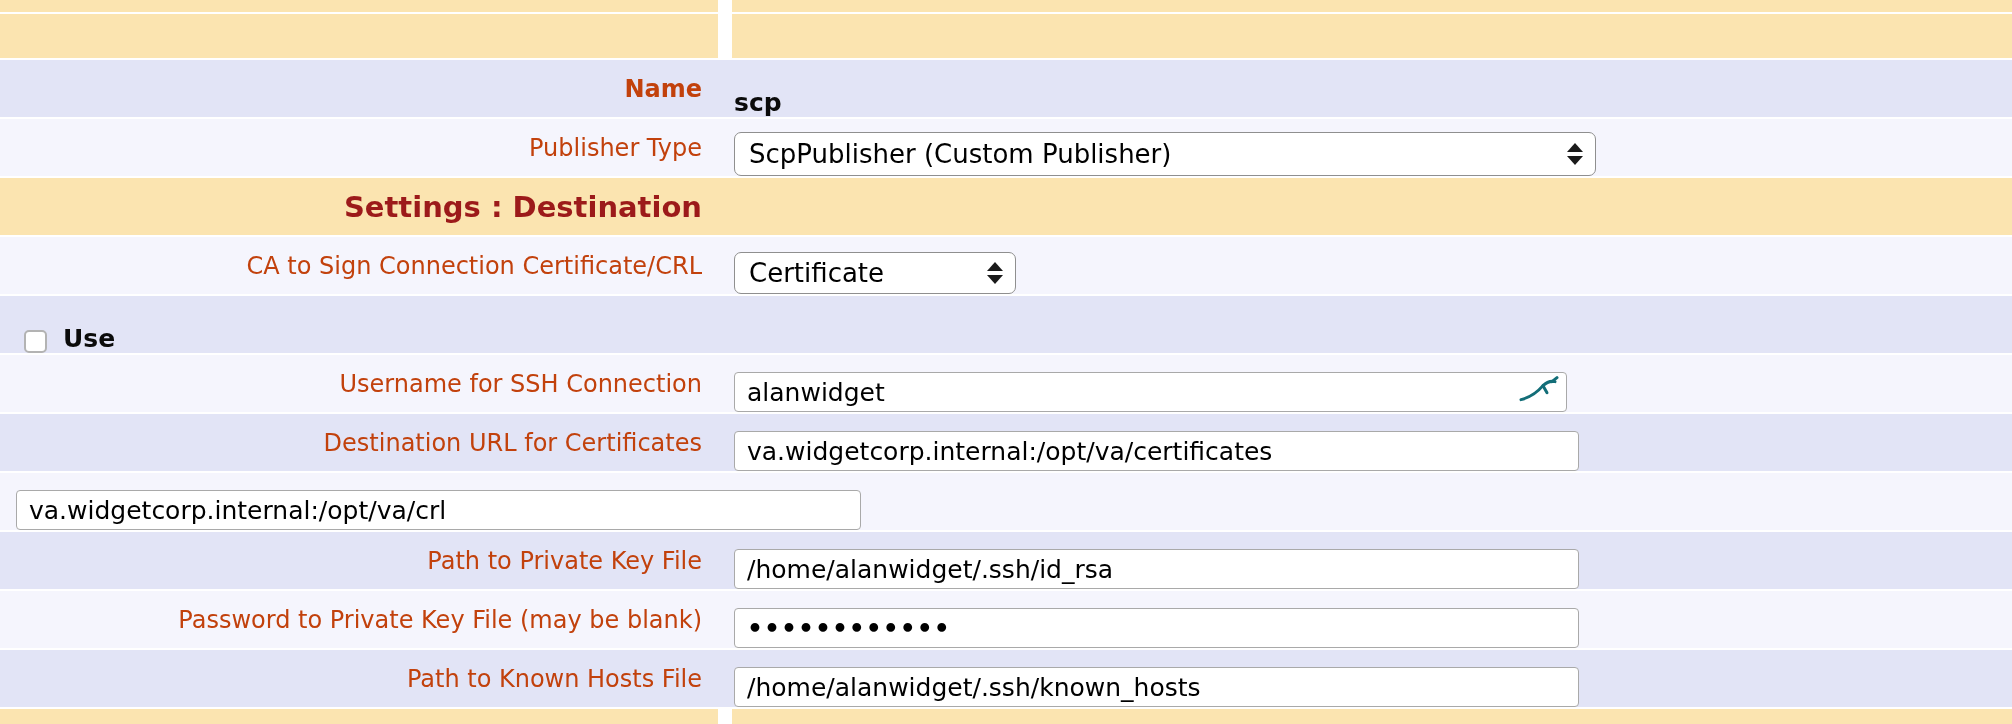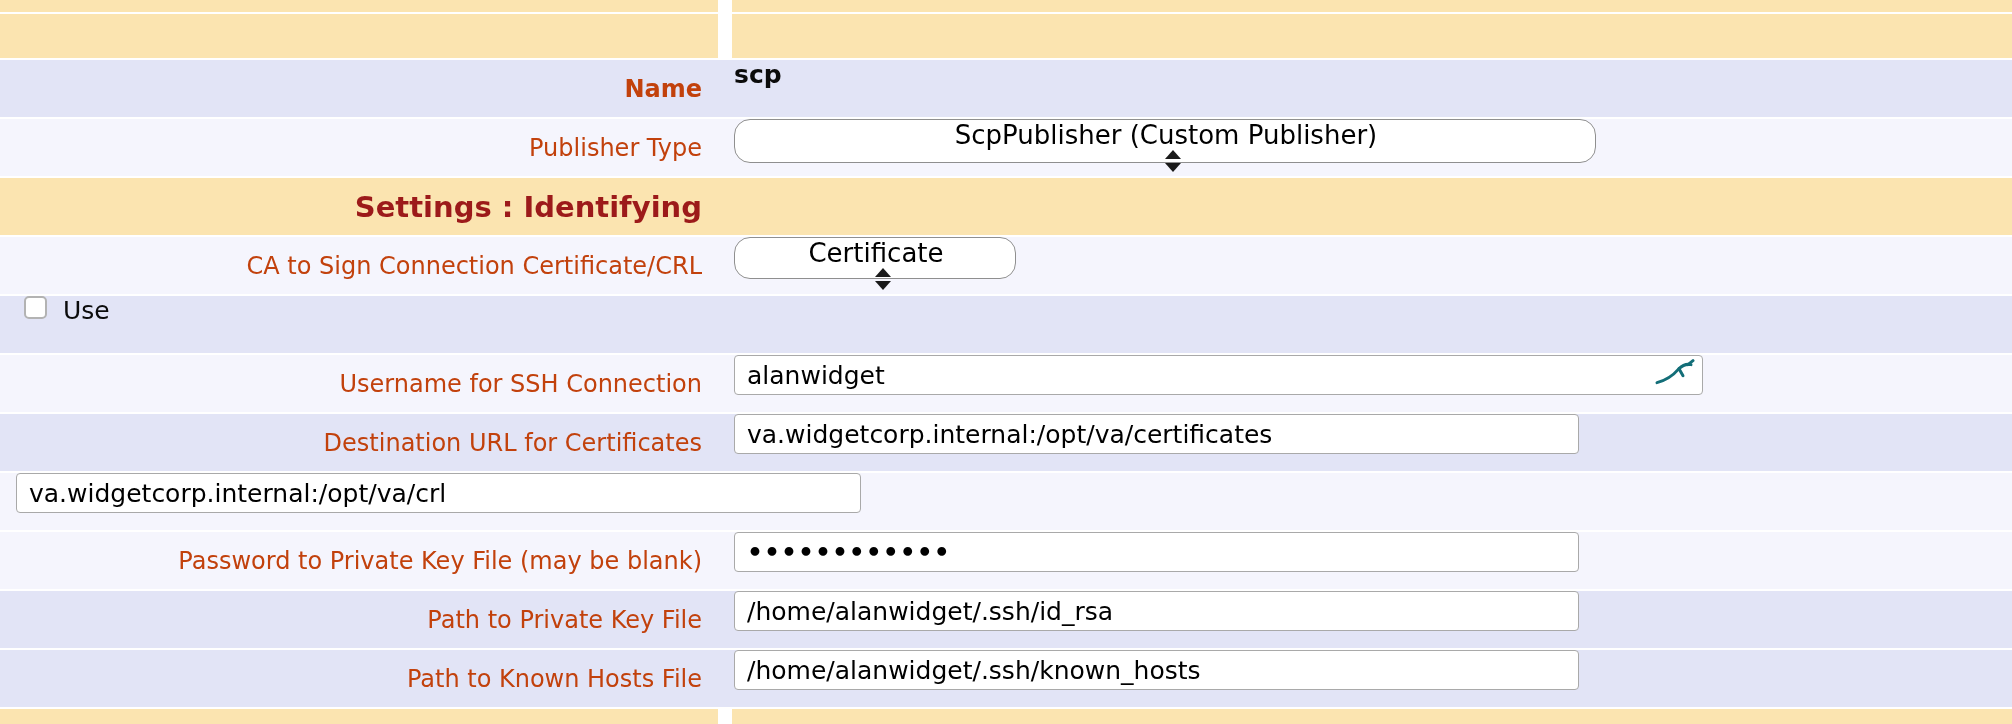--- a/index.html
+++ b/index.html
@@ -23,21 +23,21 @@
   .label-cell {
     width: 718px;
     display: flex;
     align-items: center;
     justify-content: flex-end;
     padding-right: 16px;
   }
   .value-cell {
     flex: 1;
     display: flex;
-    align-items: flex-start;
+    align-items: flex-end;
     padding-left: 16px;
   }
   .gapped .label-cell { margin-right: 14px; }
 
   .cream .label-cell, .cream .value-cell { background: #FBE4B0; }
   .dark  .label-cell, .dark  .value-cell { background: #E2E4F6; }
   .light .label-cell, .light .value-cell { background: #F5F5FD; }
 
   .lab { font-size: 24px; color: #c2410c; white-space: nowrap; }
   .bold { font-weight: bold; }
@@ -58,44 +58,43 @@
     border-radius: 4px;
     background: #ffffff;
     font-family: "DejaVu Sans", "Liberation Sans", sans-serif;
     font-size: 25px;
     color: #000000;
     padding: 0 12px;
     outline: none;
   }
   .password-input { letter-spacing: 1px; font-weight: bold; }
 
-  .input-wrap { position: relative; width: 969px; }
+  .input-wrap { position: relative; width: 833px; }
   .input-wrap .text-input { width: 100%; }
   .autofill-icon {
     position: absolute;
     right: 8px;
     top: 50%;
     transform: translateY(-62%);
     pointer-events: auto;
     cursor: pointer;
   }
 
   .select {
     height: 44px;
     border: 1px solid #8f8f8f;
-    border-radius: 16px;
+    border-radius: 7px;
     background: #ffffff;
     display: flex;
     align-items: center;
     justify-content: space-between;
     padding: 0 12px 0 14px;
     font-size: 26px;
     color: #000000;
     cursor: default;
-    flex-direction: column;
   }
   .select-wide  { width: 862px; }
   .select-small { width: 282px; height: 42px; }
 
   .spinner { display: flex; flex-direction: column; align-items: center; margin-left: 14px; }
   .tri-up {
     width: 0; height: 0;
     border-left: 8px solid transparent;
     border-right: 8px solid transparent;
     border-bottom: 9px solid #1a1a1a;
@@ -112,21 +111,21 @@
     width: 23px;
     height: 23px;
     border: 2px solid #b3b3b3;
     border-radius: 5px;
     background: #ffffff;
     margin-left: 8px;
     margin-right: 16px;
     flex: 0 0 auto;
     cursor: pointer;
   }
-  .checkbox-label { font-size: 25px; color: #0b0b0b; }
+  .checkbox-label { font-size: 25px; color: #0b0b0b; font-weight: bold; }
 </style>
 </head>
 <body>
 
 <div class="page">
 
   <div class="row cream h-strip gapped">
     <div class="label-cell"></div>
     <div class="value-cell"></div>
   </div>
@@ -155,21 +154,21 @@
         <span class="spinner">
           <span class="tri-up"></span>
             <span class="tri-down"></span>
         </span>
       </div>
     </div>
   </div>
 
   <div class="row cream h-item">
     <div class="label-cell">
-      <span class="section-heading">Settings : Identifying</span>
+      <span class="section-heading">Settings : Destination</span>
     </div>
     <div class="value-cell"></div>
   </div>
 
   <div class="row light h-item">
     <div class="label-cell">
       <span class="lab">CA to Sign Connection Certificate/CRL</span>
     </div>
     <div class="value-cell">
       <div class="select select-small">
@@ -215,35 +214,35 @@
       <input class="text-input" type="text" value="va.widgetcorp.internal:/opt/va/certificates" style="">
     </div>
   </div>
 
   <div class="row light h-item">
     <div class="value-cell">
       <input class="text-input" type="text" value="va.widgetcorp.internal:/opt/va/crl" style="">
     </div>
   </div>
 
+  <div class="row dark h-item">
+    <div class="label-cell">
+      <span class="lab">Path to Private Key File</span>
+    </div>
+    <div class="value-cell">
+      <input class="text-input" type="text" value="/home/alanwidget/.ssh/id_rsa" style="">
+    </div>
+  </div>
+
   <div class="row light h-item">
     <div class="label-cell">
       <span class="lab">Password to Private Key File (may be blank)</span>
     </div>
     <div class="value-cell">
       <input class="text-input password-input" type="text" value="••••••••••••" style="">
-    </div>
-  </div>
-
-  <div class="row dark h-item">
-    <div class="label-cell">
-      <span class="lab">Path to Private Key File</span>
-    </div>
-    <div class="value-cell">
-      <input class="text-input" type="text" value="/home/alanwidget/.ssh/id_rsa" style="">
     </div>
   </div>
 
   <div class="row dark h-item">
     <div class="label-cell">
       <span class="lab">Path to Known Hosts File</span>
     </div>
     <div class="value-cell">
       <input class="text-input" type="text" value="/home/alanwidget/.ssh/known_hosts" style="">
     </div>

